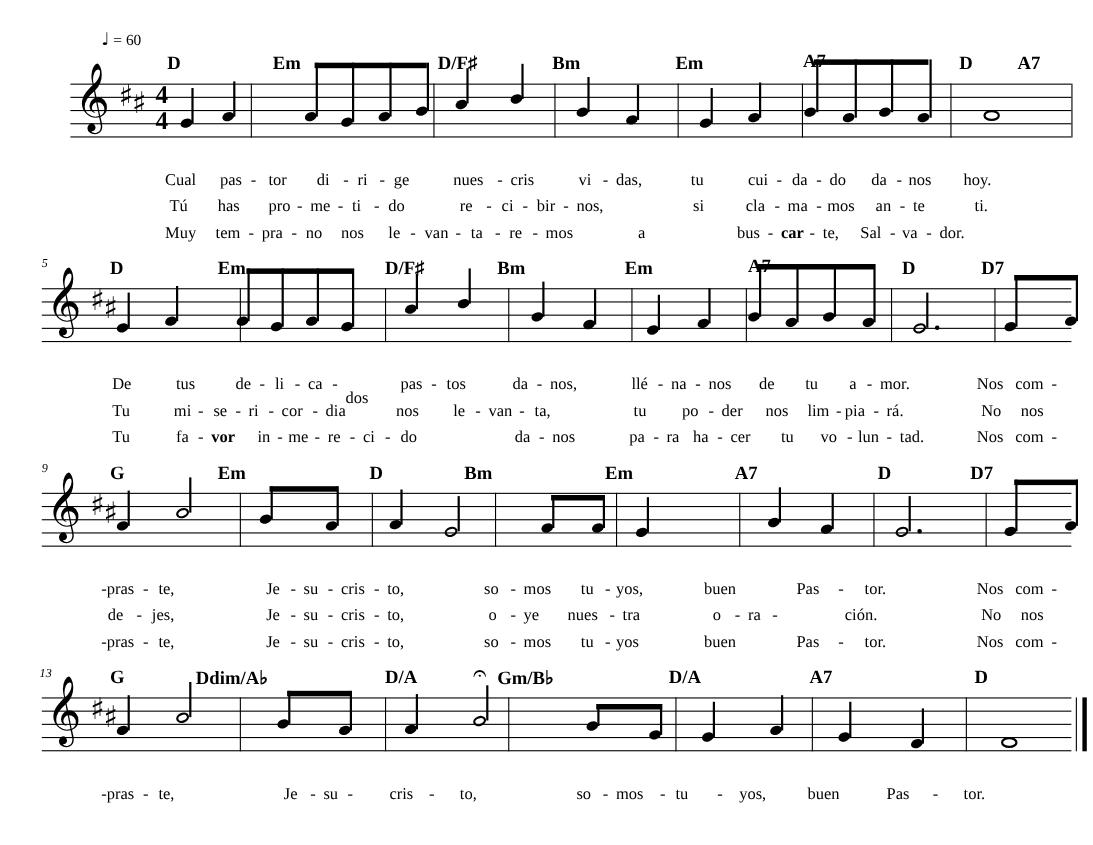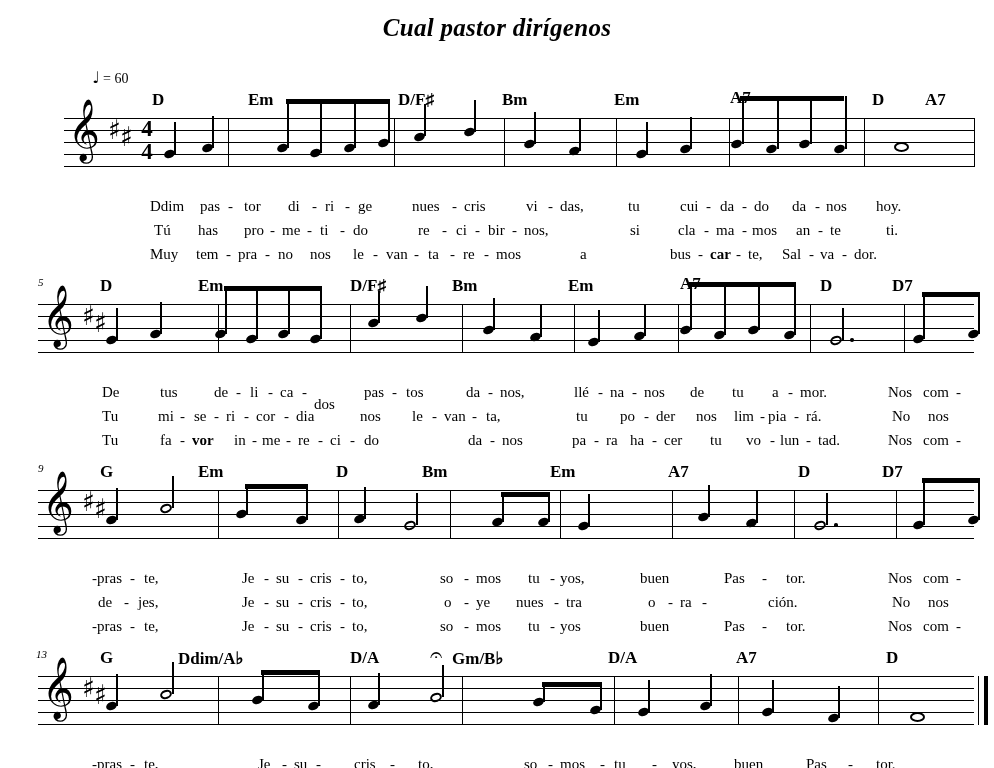--- a/index.html
+++ b/index.html
@@ -170,21 +170,20 @@
     font-family: "Liberation Serif", serif;
     font-size: 15px;
     white-space: nowrap;
   }
 </style>
 </head>
 <body>
 
 <div>
 
-  <div class="title">Cual pastor dirígenos</div>
 
   <div class="system" style="margin-top:34px;">
     <div style="position:relative;height:140px;">
 
       <div class="tempo" style="left:72px; top:-8px;">
         <span class="notehd">♩</span>
         <span>= 60</span>
       </div>
 
       <div class="chord" style="left:132px; top:14px;">D</div>
@@ -254,21 +253,21 @@
         <div class="stem" style="left:713px; top:-22px; height:53px;"></div>
         <div class="note" style="left:735px; top:22px;"></div>
         <div class="stem" style="left:746px; top:-22px; height:48px;"></div>
         <div class="note" style="left:770px; top:27px;"></div>
         <div class="stem" style="left:781px; top:-22px; height:53px;"></div>
 
         <div class="note whole" style="left:830px; top:24px;"></div>
       </div>
 
       <div>
-        <div class="lyric" style="left:130px; top:122px;">Ddim</div>
+        <div class="lyric" style="left:130px; top:122px;">Cual</div>
         <div class="lyric" style="left:180px; top:122px;">pas</div>
         <div class="lyric" style="left:208px; top:122px;">-</div>
         <div class="lyric" style="left:224px; top:122px;">tor</div>
         <div class="lyric" style="left:268px; top:122px;">di</div>
         <div class="lyric" style="left:292px; top:122px;">-</div>
         <div class="lyric" style="left:305px; top:122px;">ri</div>
         <div class="lyric" style="left:325px; top:122px;">-</div>
         <div class="lyric" style="left:338px; top:122px;">ge</div>
         <div class="lyric" style="left:392px; top:122px;">nues</div>
         <div class="lyric" style="left:432px; top:122px;">-</div>

